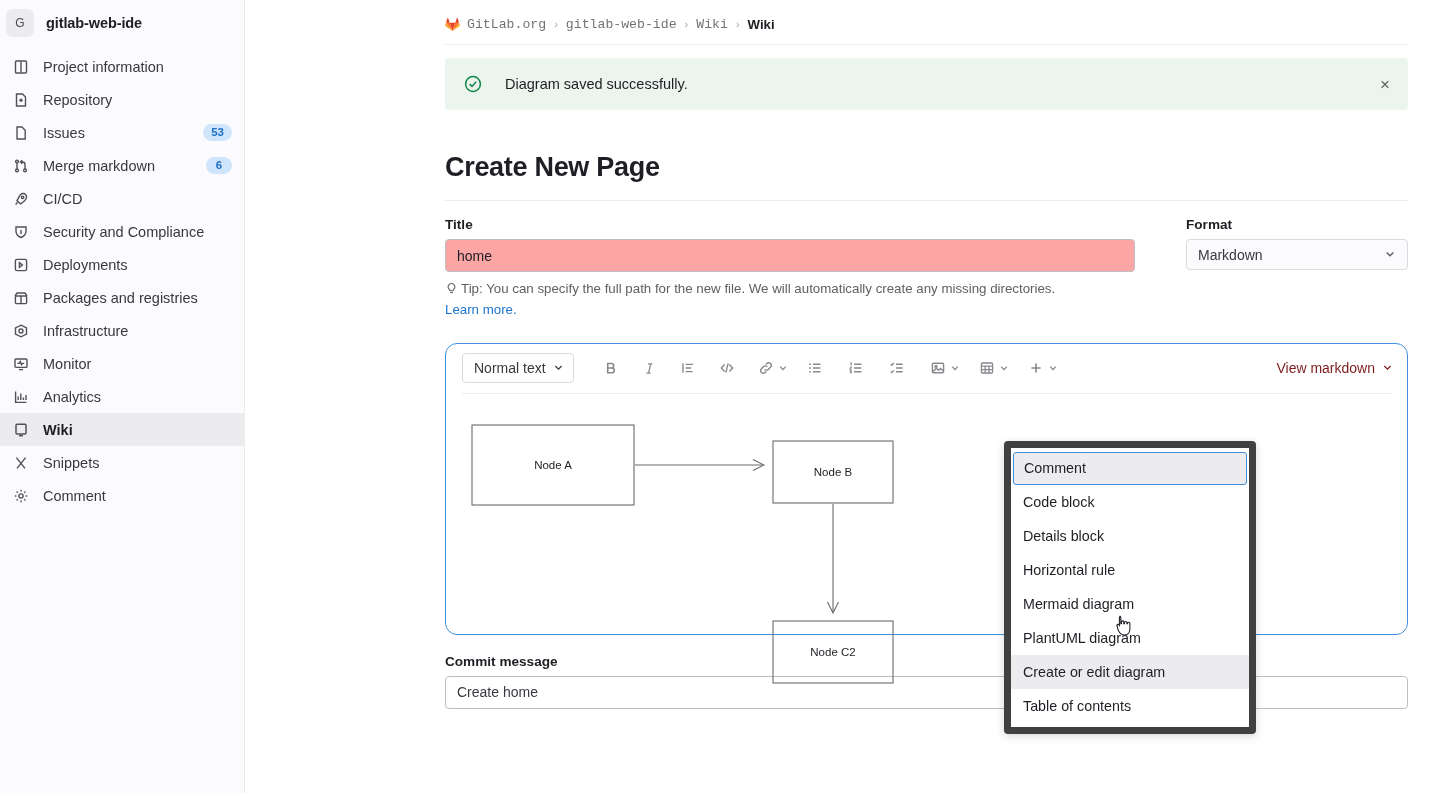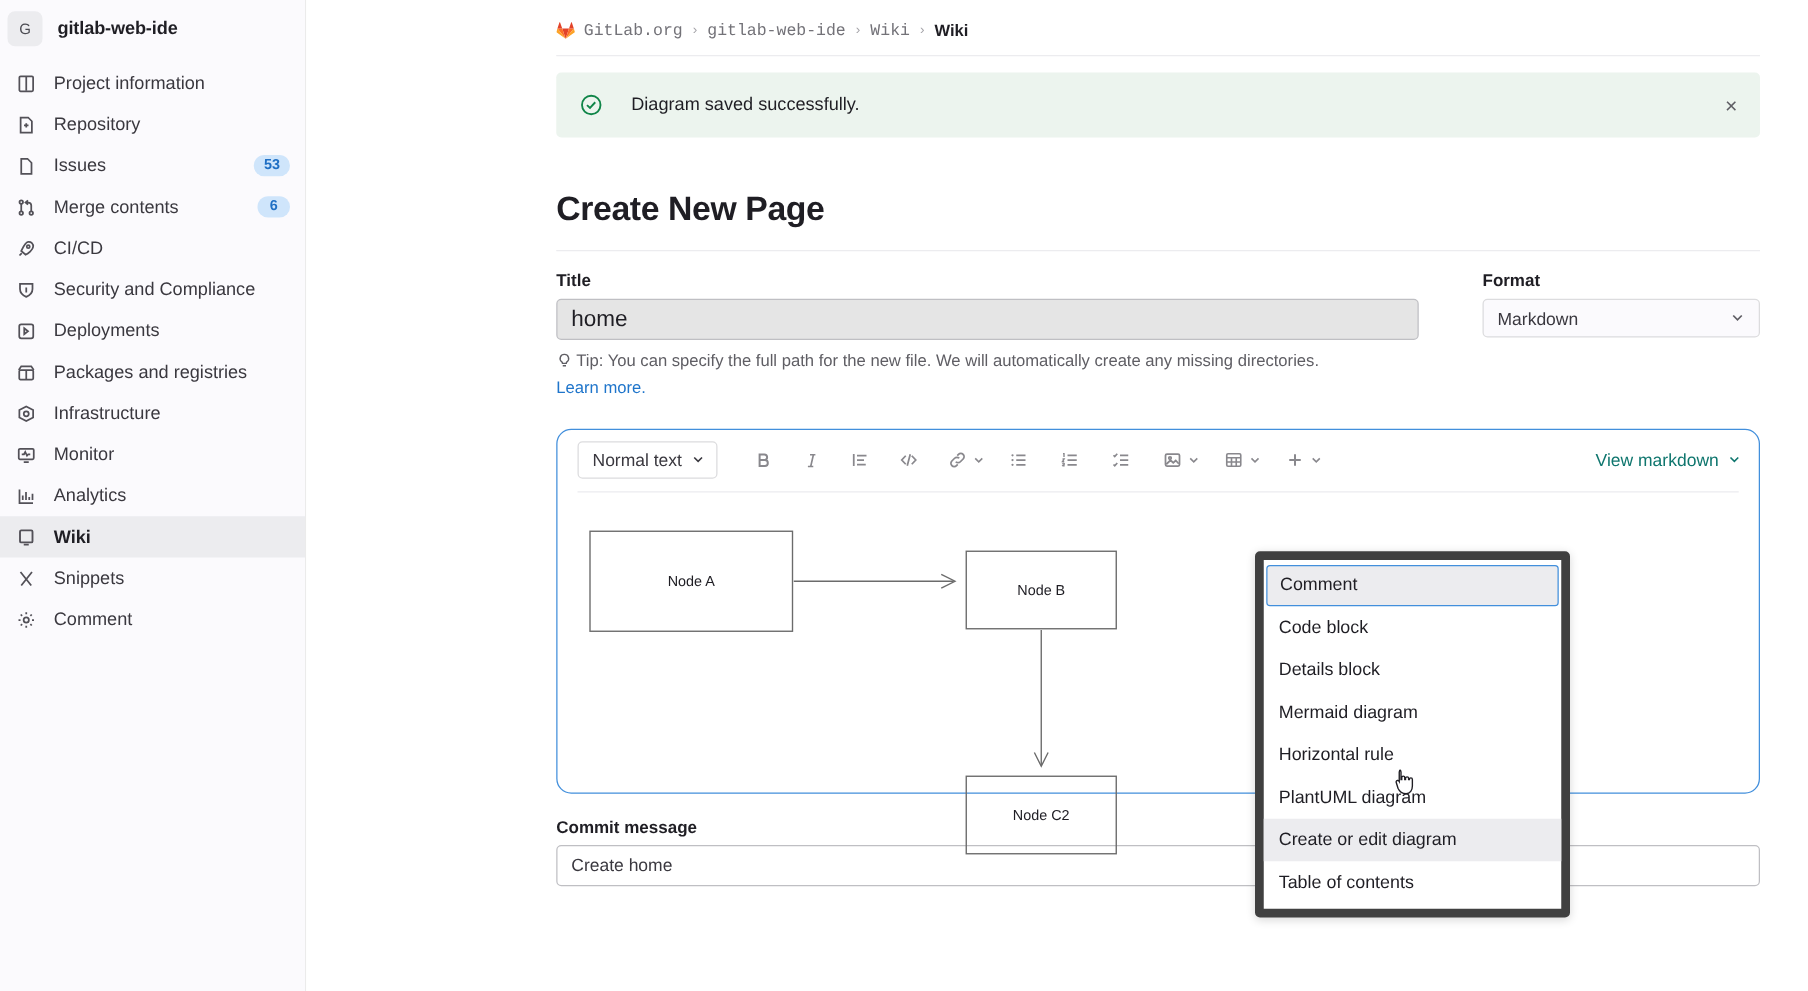--- a/index.html
+++ b/index.html
@@ -77,22 +77,22 @@
 
   .page-title { font-size: 27px; font-weight: 700; color: #1f1e24; margin: 42px 0 0; letter-spacing: -0.3px; }
   .title-rule { border-bottom: 1px solid #ececef; margin-top: 17px; }
 
   .fields { display: flex; margin-top: 16px; gap: 27px; }
   .field-title { flex: 1 1 auto; padding-right: 24px; }
   .field-format { flex: 0 0 222px; }
   .f-label { font-size: 13.6px; font-weight: 700; color: #1f1e24; margin-bottom: 7px; display: block; }
   .txt-input {
     width: 100%; height: 33px; border: 1px solid #bfbfc3; border-radius: 4px;
-    padding: 0 11px; font-size: 18px; color: #1f1e24;
-    font-family: "Liberation Sans", sans-serif; background: #e5e5e5; outline: none;
+    padding: 0 11px; font-size: 14px; color: #1f1e24;
+    font-family: "Liberation Sans", sans-serif; background: #fca5a5; outline: none;
   }
   .select-box {
     width: 100%; height: 31px; border: 1px solid #dcdcde; border-radius: 4px;
     background: #fbfafd; padding: 0 11px;
     display: flex; align-items: center; justify-content: space-between;
     font-size: 14px; color: #3a383f; cursor: pointer;
   }
   .select-box .chev { color: #5f5e64; }
 
   .tip { margin-top: 8px; font-size: 13.3px; color: #5f5e64; line-height: 1.42; }
@@ -112,21 +112,21 @@
     padding: 0 9px 0 11px; font-size: 14px; color: #3a383f; cursor: pointer;
   }
   .tb-btn {
     width: 29px; height: 29px; display: flex; align-items: center; justify-content: center;
     color: #89888d; cursor: pointer; border-radius: 4px;
   }
   .tb-group { display: flex; align-items: center; }
   .tb-group.with-chev { margin-right: 2px; }
   .tb-chev { color: #89888d; margin-left: -3px; margin-right: 2px; display: flex; cursor: pointer; }
   .tb-spacer { flex: 1 1 auto; }
-  .tb-right { display: flex; align-items: center; gap: 7px; font-size: 14px; color: #0f766e; cursor: pointer; }
+  .tb-right { display: flex; align-items: center; gap: 7px; font-size: 14px; color: #7f1d1d; cursor: pointer; }
   .tb-rule { border-bottom: 1px solid #ececef; margin: 0 16px; }
 
   .canvas { position: relative; height: 340px; }
 
   
   .menu {
     position: absolute; left: 558px; top: 47px; width: 252px;
     background: #fff; border: 7px solid #404040; border-radius: 4px;
     box-shadow: 0 2px 8px rgba(0,0,0,.16); padding: 4px 0; z-index: 20;
   }
@@ -194,21 +194,21 @@
 
     <div class="nav-item">
       <span class="ico">
         <svg width="16" height="16" viewBox="0 0 16 16" fill="none" stroke="currentColor" stroke-width="1.4">
             <circle cx="4" cy="3.6" r="1.4"></circle>
             <circle cx="4" cy="12.4" r="1.4"></circle>
             <circle cx="12" cy="12.4" r="1.4"></circle>
             <path d="M4 5v6M12 11V6.4A2.4 2.4 0 0 0 9.6 4H7.6M9.4 2.3 7.4 4l2 1.7"></path>
           </svg>
       </span>
-      <span class="lbl">Merge contents</span>
+      <span class="lbl">Merge markdown</span>
       <span class="badge">6</span>
     </div>
 
     <div class="nav-item">
       <span class="ico">
         <svg width="16" height="16" viewBox="0 0 16 16" fill="none" stroke="currentColor" stroke-width="1.4">
             <path d="M9.5 2.5C12 2.2 13.8 4 13.5 6.5c-.3 2.4-4.1 5.4-6 6.3L4 9.8C4.9 7.9 7.1 2.8 9.5 2.5z"></path>
             <circle cx="9.6" cy="6.3" r="1.2"></circle>
             <path d="M4.4 11.5 2.6 13.4"></path>
           </svg>
@@ -524,24 +524,24 @@
             <div class="menu-item focused">
                 <span>Comment</span>
               </div>
             <div class="menu-item">
                 <span>Code block</span>
               </div>
             <div class="menu-item">
                 <span>Details block</span>
               </div>
             <div class="menu-item">
+                <span>Horizontal rule</span>
+              </div>
+            <div class="menu-item">
                 <span>Mermaid diagram</span>
-              </div>
-            <div class="menu-item">
-                <span>Horizontal rule</span>
               </div>
             <div class="menu-item">
                 <span>PlantUML diagram</span>
               </div>
             <div class="menu-item hover">
                 <span>Create or edit diagram</span>
               </div>
             <div class="menu-item">
                 <span>Table of contents</span>
               </div>

